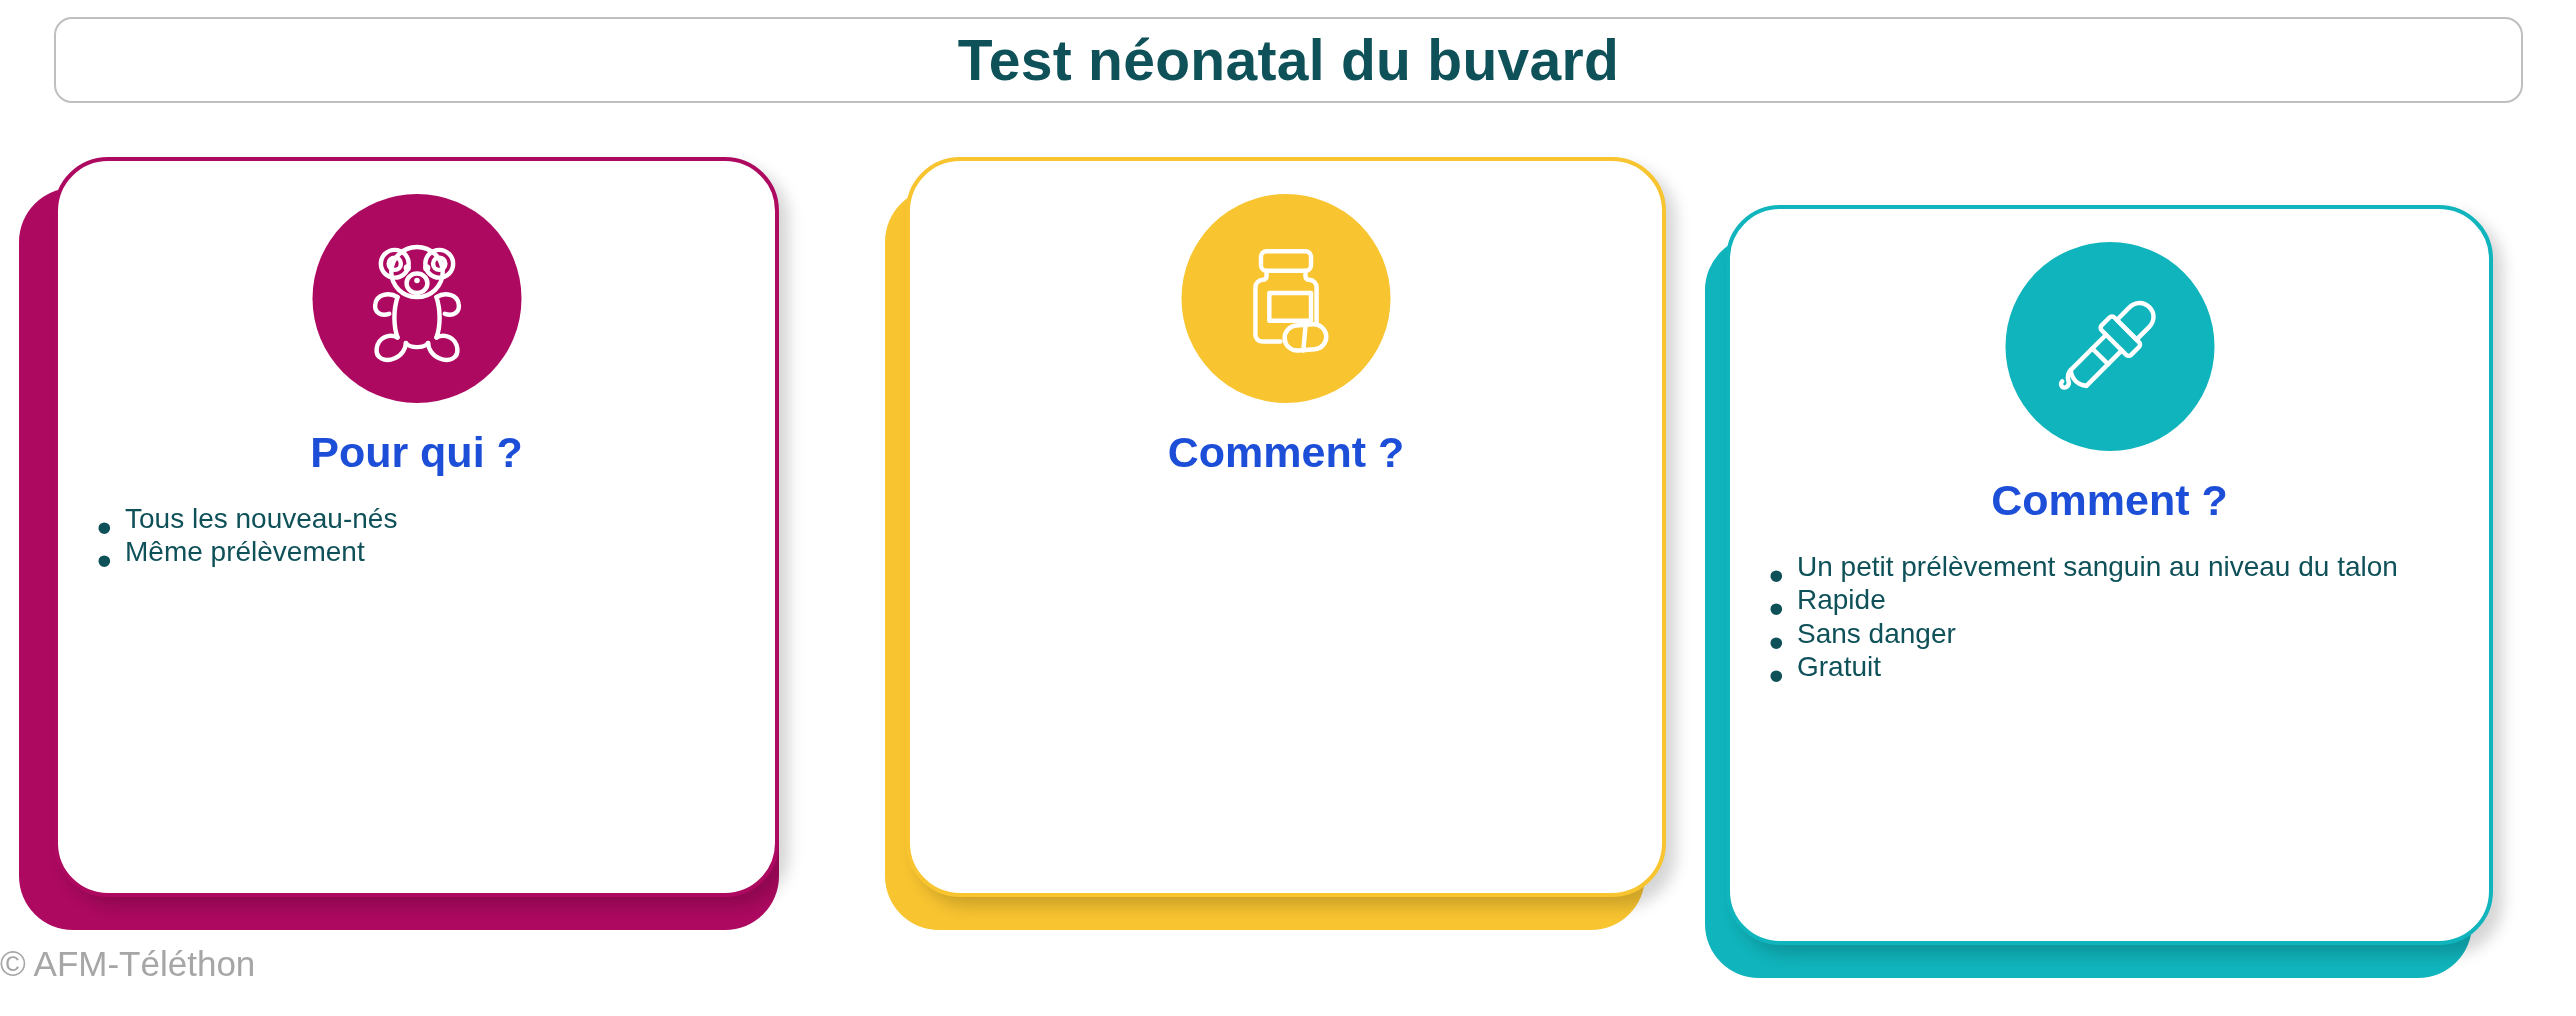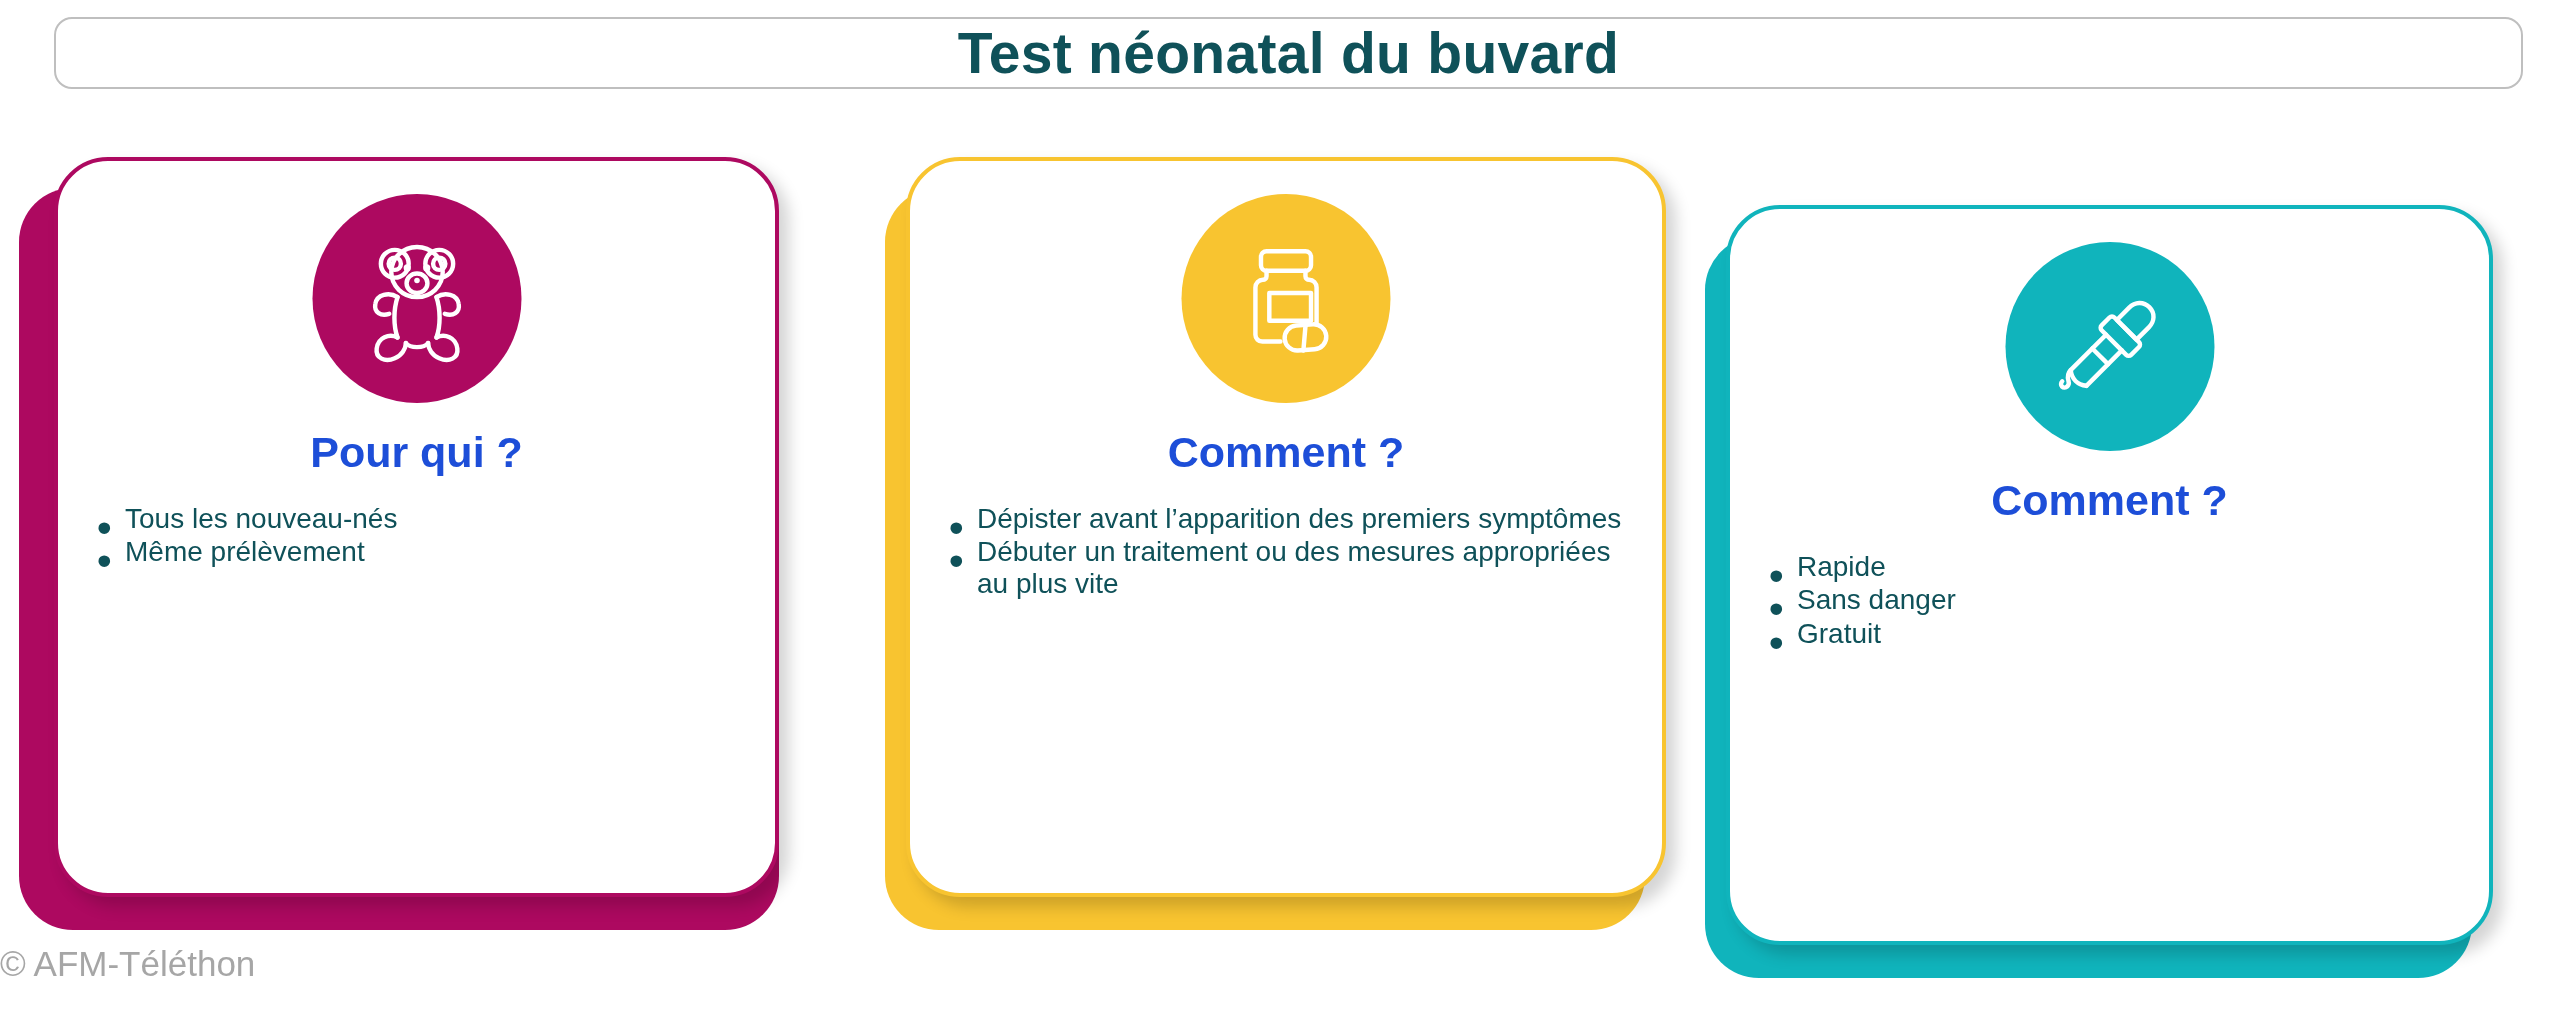--- a/index.html
+++ b/index.html
@@ -8,21 +8,21 @@
     background:#ffffff;
     font-family:"Liberation Sans", sans-serif;
     overflow:hidden;
     position:relative;
   }
 
   
   #title-bar{
     position:absolute;
     left:54px; top:17.4px;
-    width:2469px; height:72px;
+    width:2469px; height:86px;
     box-sizing:border-box;
     background:#ffffff;
     border:2.8px solid #bfbfbf;
     border-radius:18px;
     display:flex;align-items:center;justify-content:center;
   }
   #title-text{
     font-size:57px;
     font-weight:bold;
     color:#0F5159;
@@ -180,44 +180,41 @@
         <svg viewBox="0 0 100 100" fill="none" stroke="#ffffff" stroke-width="3.2" stroke-linecap="round" stroke-linejoin="round">
           <rect x="32" y="16" width="36" height="14" rx="4"></rect>
           <path d="M36 30 L36 34 C36 35.5 34.8 36.5 33.4 36.5 C30.4 36.5 28 39 28 42 L28 76 C28 78.8 30.2 81 33 81 L46 81"></path>
           <path d="M64 30 L64 34 C64 35.5 65.2 36.5 66.6 36.5 C69.6 36.5 72 39 72 42 L72 68"></path>
           <rect x="38" y="46" width="30" height="20"></rect>
           <rect x="49" y="69" width="30" height="18" rx="9" transform="rotate(-4 64 78)"></rect>
           <path d="M64 70 L62.5 87.5"></path>
         </svg>
       </div>
       <div class="card-title">Comment ?</div>
-      <ul class="bullets">
-        <li>Dépister avant l’apparition des premiers symptômes</li>
-        <li>Débuter un traitement ou des mesures appropriées au plus vite</li>
-      </ul>
     </div>
   </div>
 
   <div class="card-wrap c3">
     <div class="card-back" style="background: rgb(16, 180, 188);"></div>
     <div class="card-front" style="border-color: rgb(16, 180, 188);">
       <div class="icon-badge" style="background: rgb(16, 180, 188);">
         <svg viewBox="0 0 100 100" fill="none" stroke="#ffffff" stroke-width="3.2" stroke-linecap="round" stroke-linejoin="round">
           <g transform="rotate(45 50 50)">
             <path d="M50 10 C56 10 60 14.5 60 20.5 L60 33 L40 33 L40 20.5 C40 14.5 44 10 50 10 Z"></path>
             <rect x="35" y="33" width="30" height="13" rx="2.5"></rect>
             <path d="M42 46 L42 82 C42 85 44.2 87.5 46.6 88.8 C47.8 89.4 48.6 90.6 48.6 92 C48.6 93.6 47.4 94.8 46 94.8 C44.6 94.8 43.4 93.6 43.4 92"></path>
             <path d="M58 46 L58 82"></path>
             <path d="M42 82 C47 86 53 86 58 82"></path>
             <path d="M42 60 L58 60"></path>
           </g>
         </svg>
       </div>
       <div class="card-title">Comment ?</div>
       <ul class="bullets">
+        <li>Un petit prélèvement sanguin au niveau du talon</li>
         <li>Rapide</li>
         <li>Sans danger</li>
         <li>Gratuit</li>
       </ul>
     </div>
   </div>
 
 </div>
 
 <div id="footer" style="color: rgb(166, 166, 166);">© AFM-Téléthon</div>

